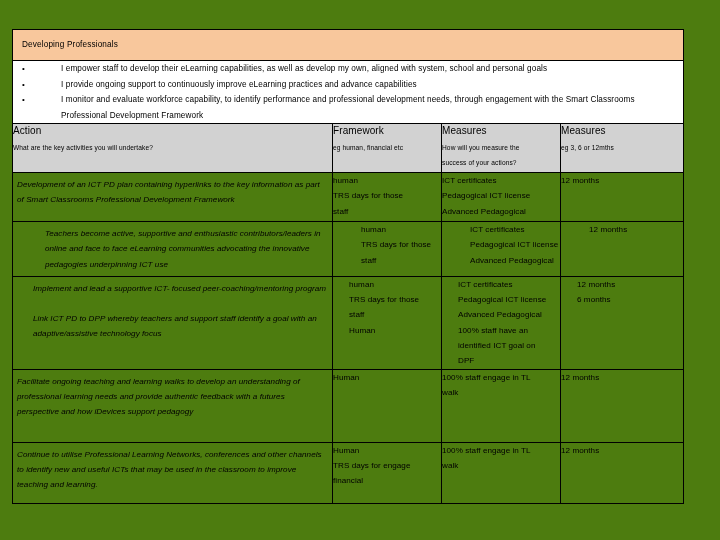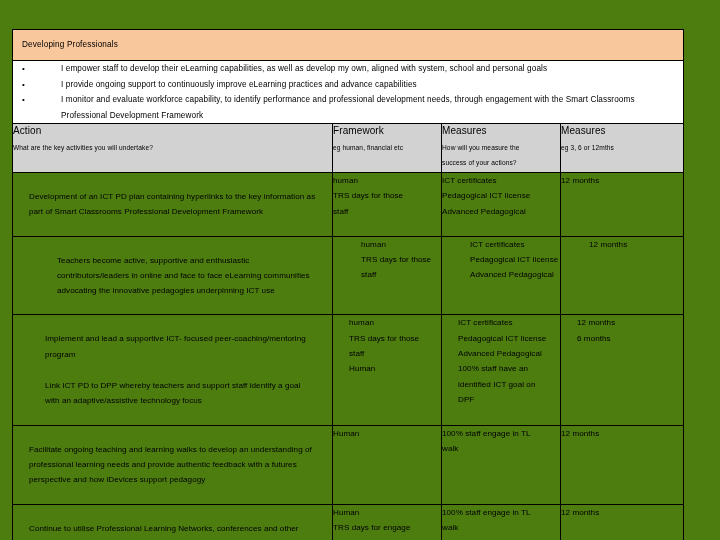--- a/index.html
+++ b/index.html
@@ -101,21 +101,22 @@
   .head-sub span { display: block; }
 
   
   .body-cell {
     padding: 5px 5px 5px 5px;
     font-size: 8.1px;
     line-height: 15.3px;
     letter-spacing: 0.05px;
   }
   .body-cell p {
-    margin: 16px;
+    margin: 4px;
+    font-style: italic;
   }
   .body-cell p.gap {
     margin-top: 15px;
   }
 
   .lines span { display: block; }
 
   
   .row-1 td { height: 48px; }
   .row-2 td { height: 52px; padding-left: 28px; }

